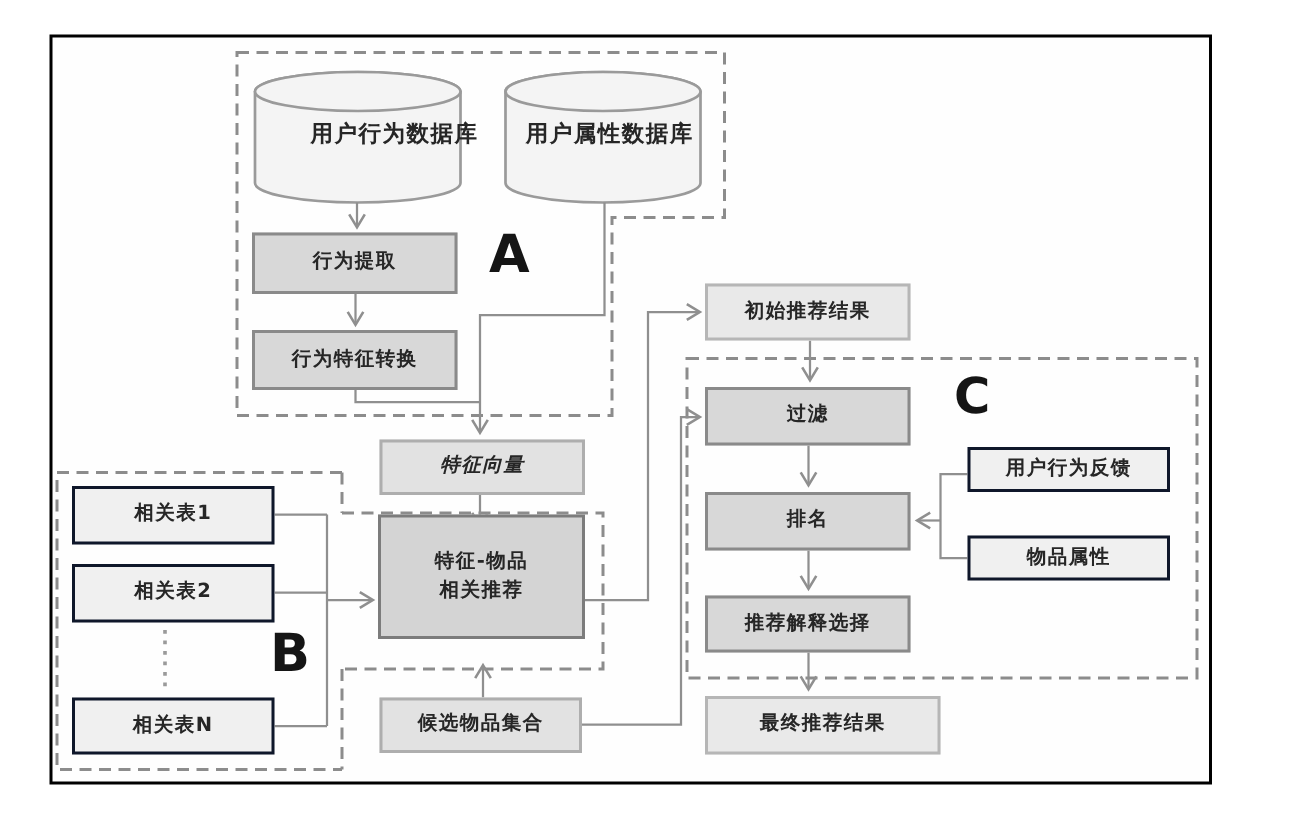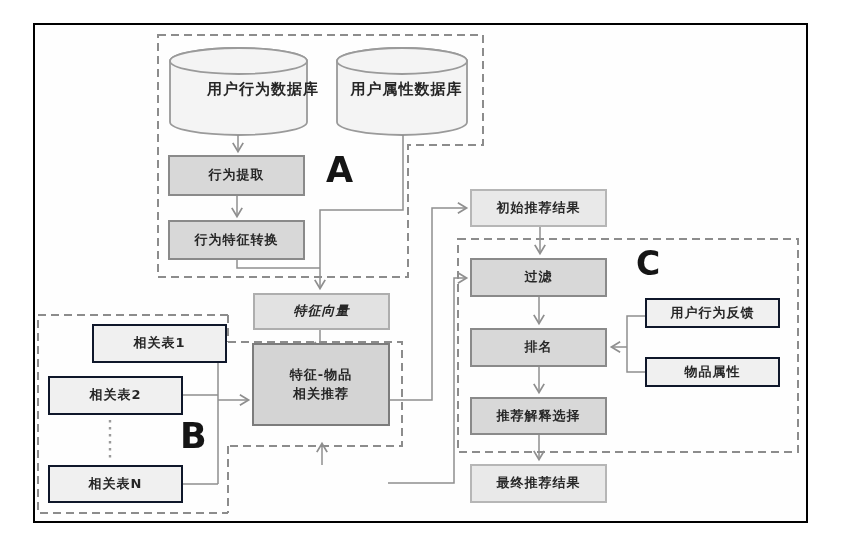--- a/index.html
+++ b/index.html
@@ -97,36 +97,37 @@
 
   <div class="node medium" style="left:253px;top:293px;width:137px;height:37px;font-style:italic;">特征向量</div>
 
   <div class="node em-dark" style="left:252px;top:343px;width:138px;height:83px;">
     <div>
       <div>特征-物品</div>
       <div>相关推荐</div>
     </div>
   </div>
 
+  <div class="node medium" style="left:253px;top:465px;width:135px;height:37px;">候选物品集合</div>
 
   <div class="node light" style="left:470px;top:189px;width:137px;height:38px;">初始推荐结果</div>
 
   <div class="node em" style="left:470px;top:258px;width:137px;height:39px;">过滤</div>
 
   <div class="node em" style="left:470px;top:328px;width:137px;height:39px;">排名</div>
 
   <div class="node em" style="left:470px;top:397px;width:137px;height:38px;">推荐解释选择</div>
 
-  <div class="node light" style="left:470px;top:464px;width:137px;height:39px;">最终推荐结果</div>
+  <div class="node light" style="left:470px;top:464px;width:157px;height:39px;">最终推荐结果</div>
 
   <div class="node lighter" style="left:645px;top:298px;width:135px;height:30px;">用户行为反馈</div>
 
   <div class="node lighter" style="left:645px;top:357px;width:135px;height:30px;">物品属性</div>
 
-  <div class="node lighter" style="left:48px;top:324px;width:135px;height:39px;margin-left:44px;">相关表1</div>
+  <div class="node lighter" style="left:48px;top:324px;width:135px;height:39px;">相关表1</div>
 
   <div class="node lighter" style="left:48px;top:376px;width:135px;height:39px;">相关表2</div>
 
   <div class="node lighter" style="left:48px;top:465px;width:135px;height:38px;">相关表N</div>
 
   <div id="label-a" class="region-label">A</div>
   <div id="label-b" class="region-label">B</div>
   <div id="label-c" class="region-label">C</div>
 </div>
 

